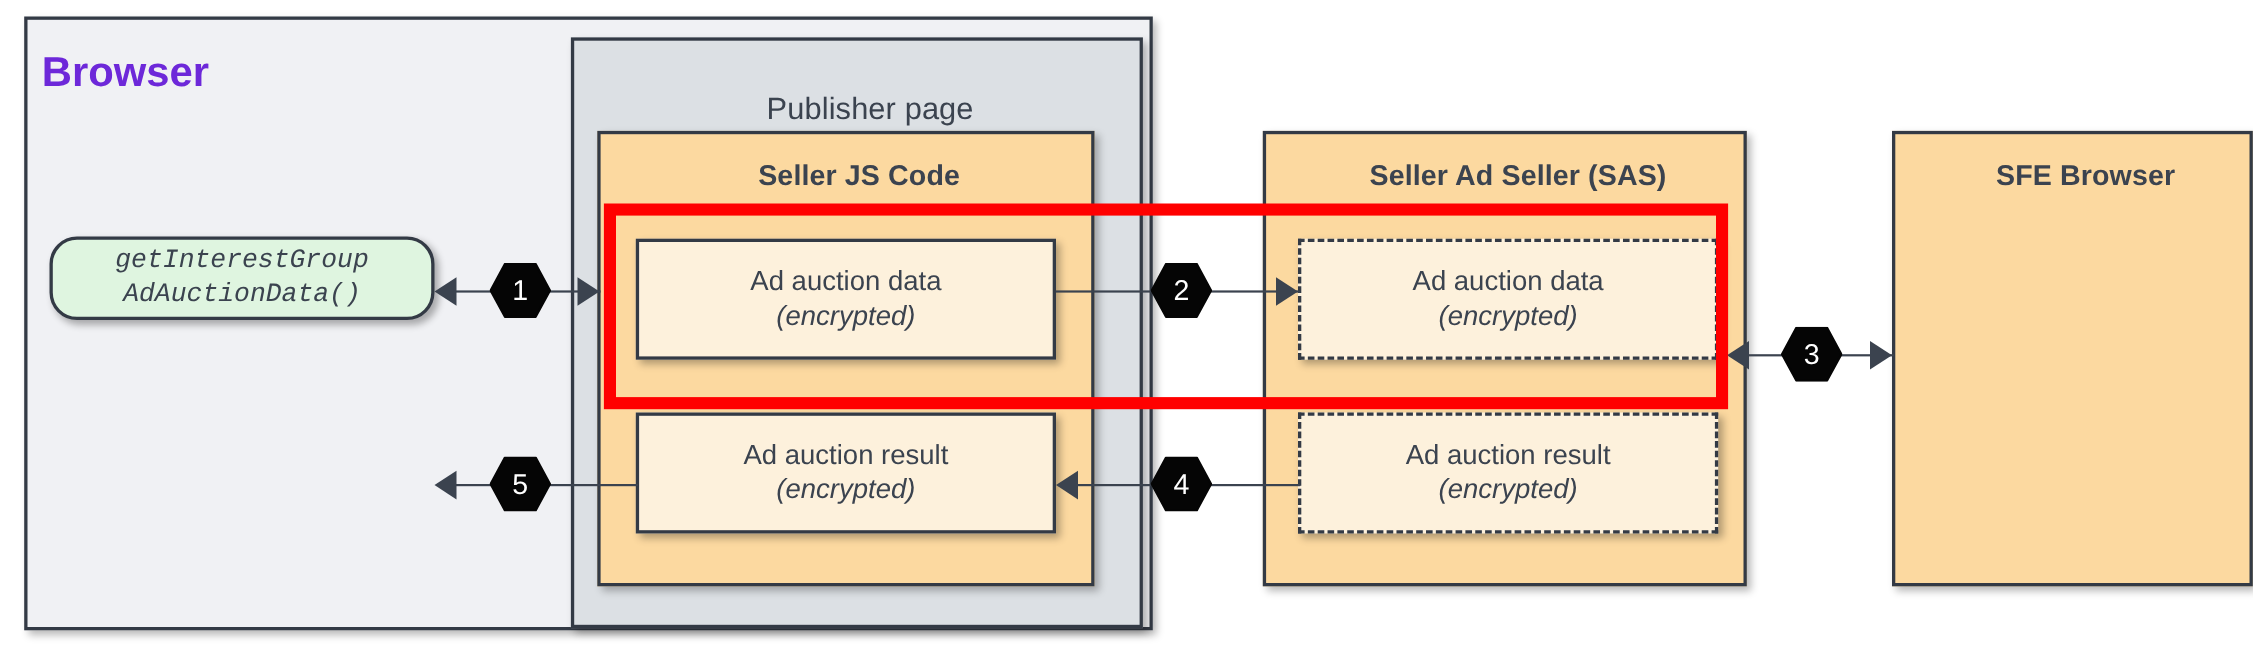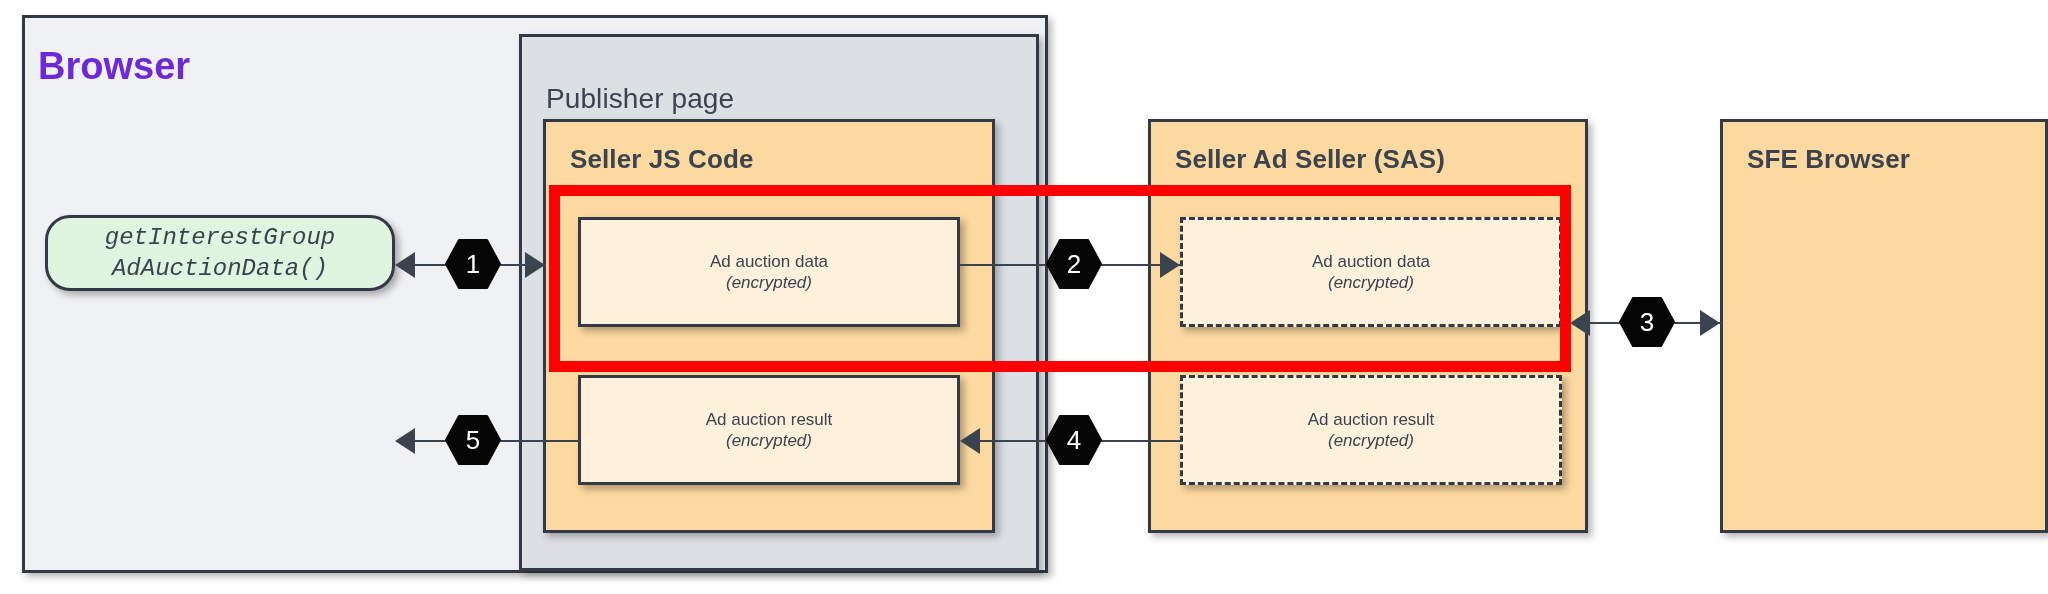--- a/index.html
+++ b/index.html
@@ -5,21 +5,21 @@
   html,body{margin:0;padding:0;background:#ffffff;}
   body{width:2048px;height:594px;position:relative;
        font-family:"Liberation Sans",sans-serif;
        -webkit-font-smoothing:antialiased;overflow:hidden;}
   .stage{position:absolute;left:0;top:0;width:2048px;height:594px;}
 
   
   .box{position:absolute;box-sizing:border-box;
        border:3px solid #333a45;
        box-shadow:4px 4px 7px rgba(0,0,0,0.28);}
-  .box-title{position:absolute;left:0;right:0;
+  .box-title{position:absolute;left:0;right:0;text-align:center;
              color:#3b434f;letter-spacing:.1px;padding-left:24px;}
 
   
   #browser{left:22px;top:15px;width:1026px;height:558px;background:#f0f1f4;}
   #browser-label{position:absolute;left:38px;top:45px;
       font-size:38px;font-weight:bold;color:#6d28d9;}
 
   
   #publisher{left:519px;top:34px;width:520px;height:537px;background:#dce0e4;}
   #publisher-title{top:46px;font-size:28px;font-weight:normal;}
@@ -29,21 +29,21 @@
   .svc-title{top:22px;font-size:26px;font-weight:bold;}
   #sellerjs{left:543px;top:119px;width:452px;height:414px;}
   #sas{left:1148px;top:119px;width:440px;height:414px;}
   #sfe{left:1720px;top:119px;width:328px;height:414px;}
 
   
   .data{position:absolute;box-sizing:border-box;background:#fdf1dc;
         border:3px solid #333a45;
         box-shadow:4px 4px 7px rgba(0,0,0,0.30);
         display:flex;flex-direction:column;align-items:center;
-        justify-content:center;color:#3b434f;font-size:17px;line-height:1.24;}
+        justify-content:center;color:#3b434f;font-size:25px;line-height:1.24;}
   .data.dashed{border-style:dashed;border-width:3px;}
   .data .em{font-style:italic;}
 
   #js-data{left:578px;top:217px;width:382px;height:110px;}
   #js-result{left:578px;top:375px;width:382px;height:110px;}
   #sas-data{left:1180px;top:217px;width:382px;height:110px;}
   #sas-result{left:1180px;top:375px;width:382px;height:110px;}
   #sfe-auction{left:1752px;top:217px;width:264px;height:268px;
                justify-content:center;}
 

